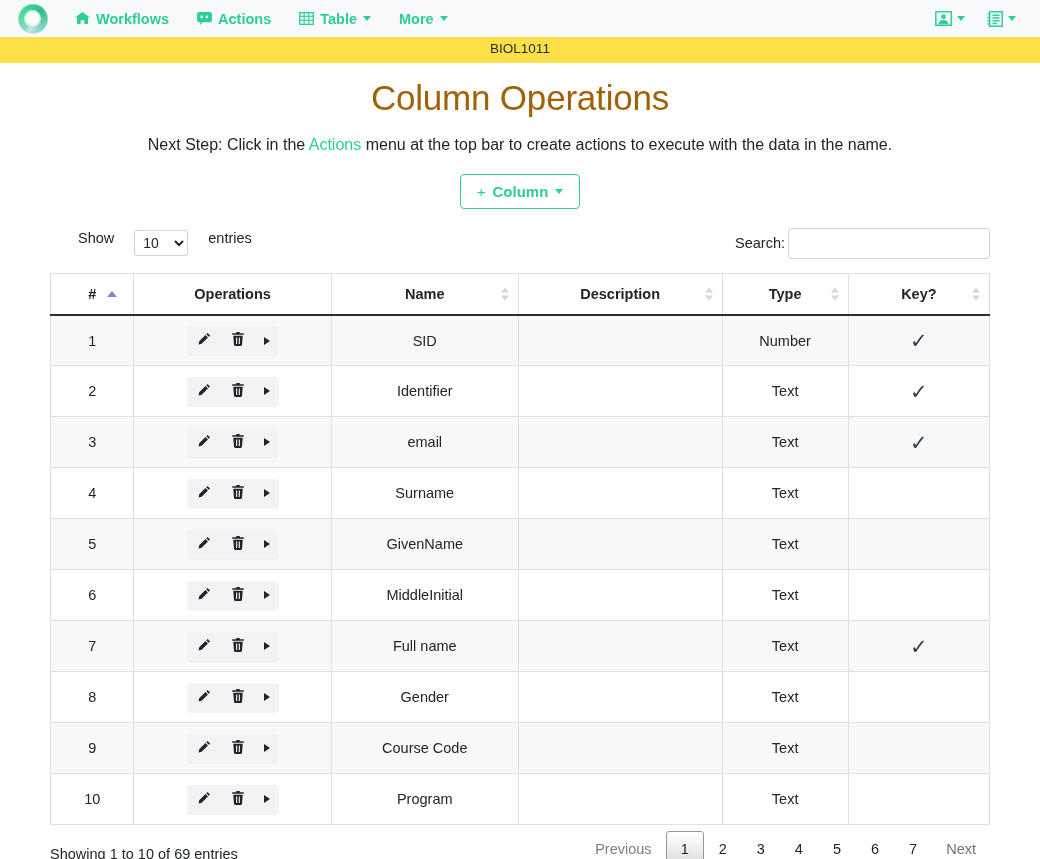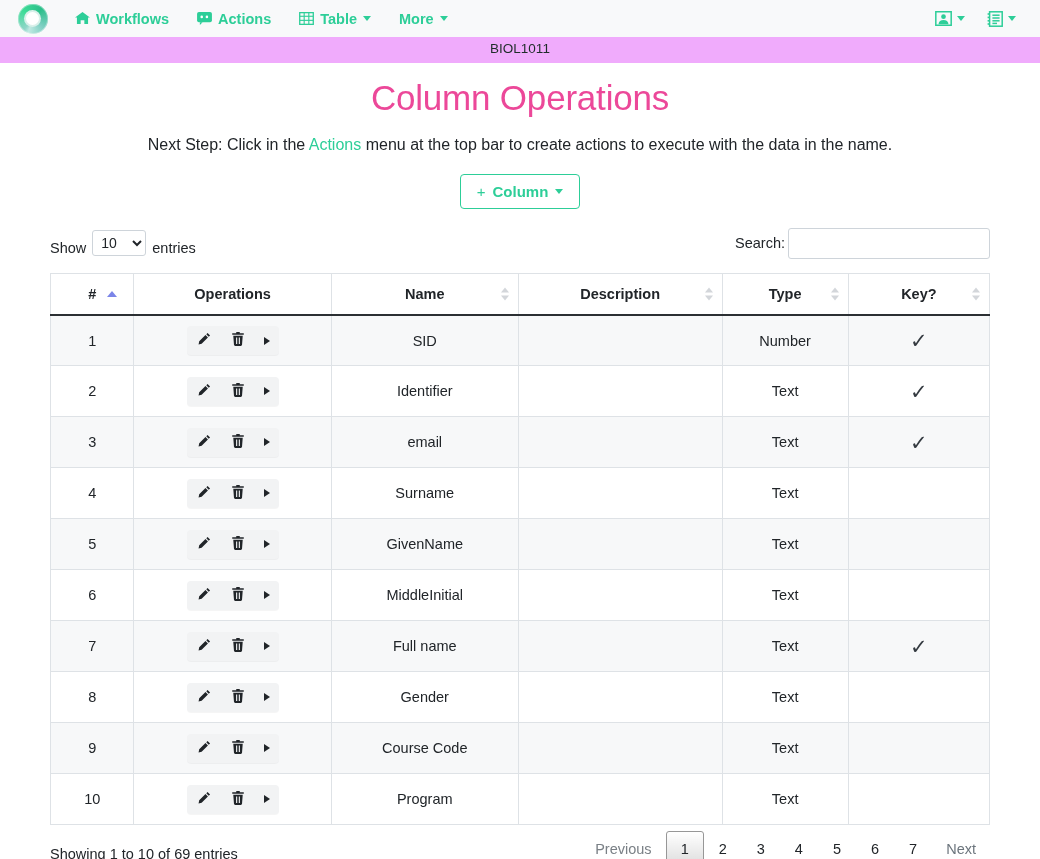--- a/index.html
+++ b/index.html
@@ -65,36 +65,36 @@
     width: 0; height: 0;
     border-left: 4.5px solid transparent;
     border-right: 4.5px solid transparent;
     border-top: 5px solid currentColor;
     display: inline-block;
   }
   svg.ic { display:block; }
 
   
   .course-banner {
-    background: #f0abfc;
+    background: #fde047;
     text-align: center;
     font-size: 13.5px;
     color: #1f2d2a;
     padding: 5px 0 6px;
     line-height: 1.1;
   }
 
   
   .page-title {
     text-align: center;
     font-size: 35px;
     font-weight: normal;
     margin: 15px 0 0;
     letter-spacing: -0.2px;
-    color: #ec4899;
+    color: #a16207;
   }
   .next-step {
     text-align: center;
     font-size: 16px;
     margin: 18px 0 0;
     color: #212529;
   }
   .next-step b { font-weight: normal; }
   .next-step a { color: #2dce98; text-decoration: none; cursor: pointer; }
 
@@ -112,21 +112,21 @@
   }
   .btn-outline .plus { font-weight: normal; font-size: 15px; }
 
   
   .container { width: 940px; margin: 0 auto; }
   .table-controls {
     display: flex; align-items: center; justify-content: space-between;
     margin-top: 19px;
     font-size: 14.5px;
   }
-  .show-entries { display: flex; align-items: flex-end; gap: 6px; }
+  .show-entries { display: flex; align-items: flex-start; gap: 20px; margin-left: 28px; }
   .len-select {
     font-family: "Liberation Sans", sans-serif;
     font-size: 14px;
     padding: 3px 4px;
     border: 1px solid #ced4da;
     border-radius: 3px;
     background: #fff;
     color: #212529;
     height: 26px;
   }

